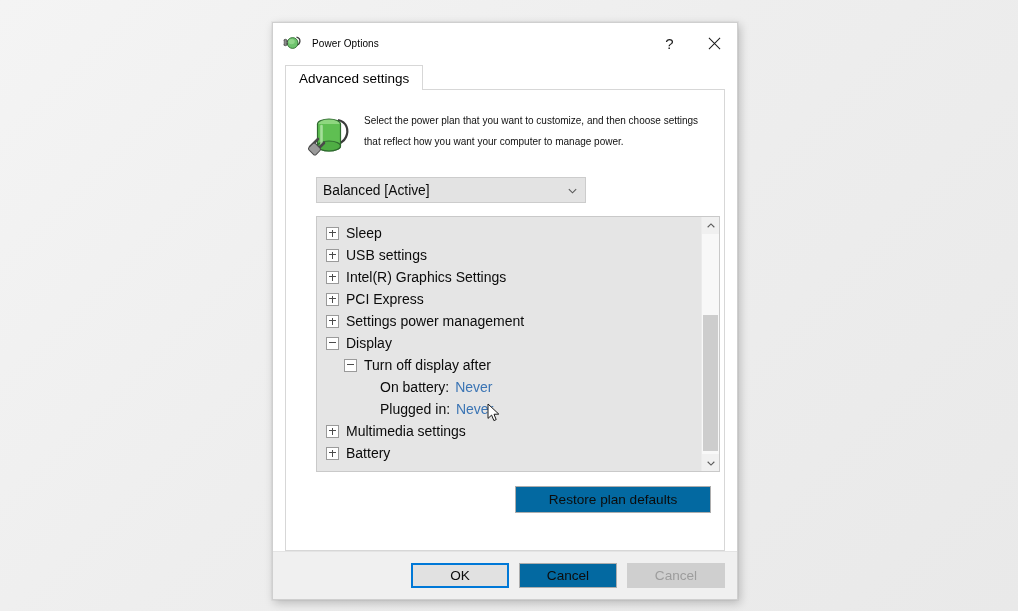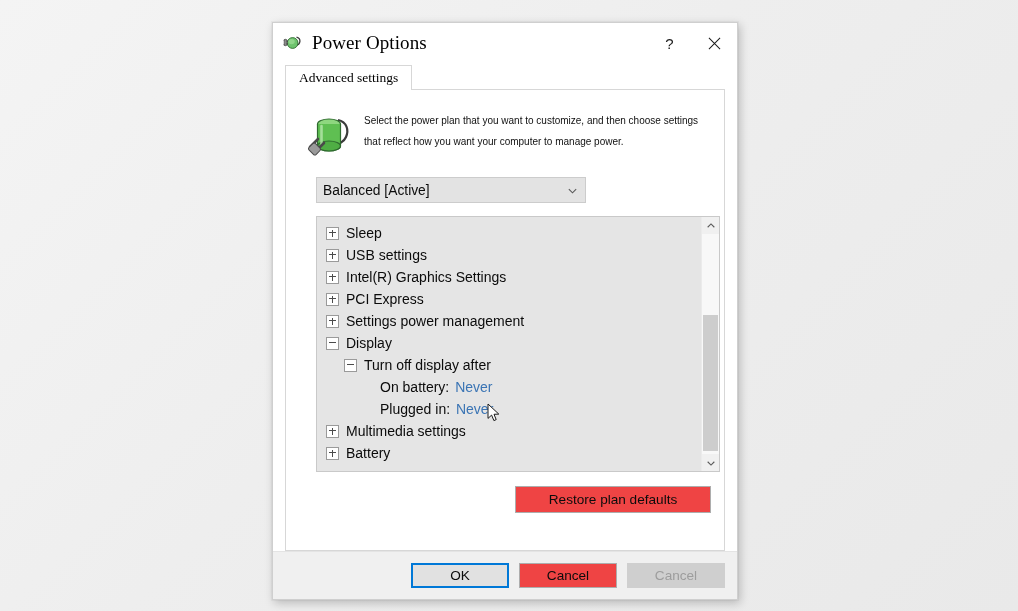--- a/index.html
+++ b/index.html
@@ -49,24 +49,23 @@
   }
   .title-icon {
     width: 20px;
     height: 20px;
     margin-left: 10px;
     margin-right: 9px;
     flex: 0 0 auto;
     position: relative;
   }
   .title-text {
-    font-size: 19px;
+    font-size: 10px;
     color: #000000;
     letter-spacing: 0.1px;
-    font-family: Liberation Serif, serif;
   }
   .titlebar-buttons {
     position: absolute;
     right: 0;
     top: 0;
     height: 40px;
     display: flex;
   }
   .tb-btn {
     width: 45px;
@@ -84,21 +83,20 @@
 
   
   .tabstrip {
     height: 26px;
     min-height: 26px;
     padding-left: 12px;
     display: flex;
     align-items: flex-end;
     background: #ffffff;
     box-sizing: border-box;
-    font-family: Liberation Serif, serif;
   }
   .tab {
     height: 25px;
     padding: 0 13px;
     display: flex;
     align-items: center;
     font-size: 13.5px;
     color: #000;
     border: 1px solid #d7d7d7;
     border-bottom: none;
@@ -273,21 +271,21 @@
   
   .restore-row {
     margin: 14px 13px 0 0;
     display: flex;
     justify-content: flex-end;
   }
   .btn {
     font-family: "Liberation Sans", sans-serif;
     font-size: 13.6px;
     color: #0c0c0c;
-    background: #ef4444;
+    background: #0369a1;
     border: 1px solid #adadad;
     height: 26px;
     display: inline-flex;
     align-items: center;
     justify-content: center;
     box-sizing: border-box;
     cursor: default;
     user-select: none;
   }
   .btn.restore { width: 196px; height: 27px; }

